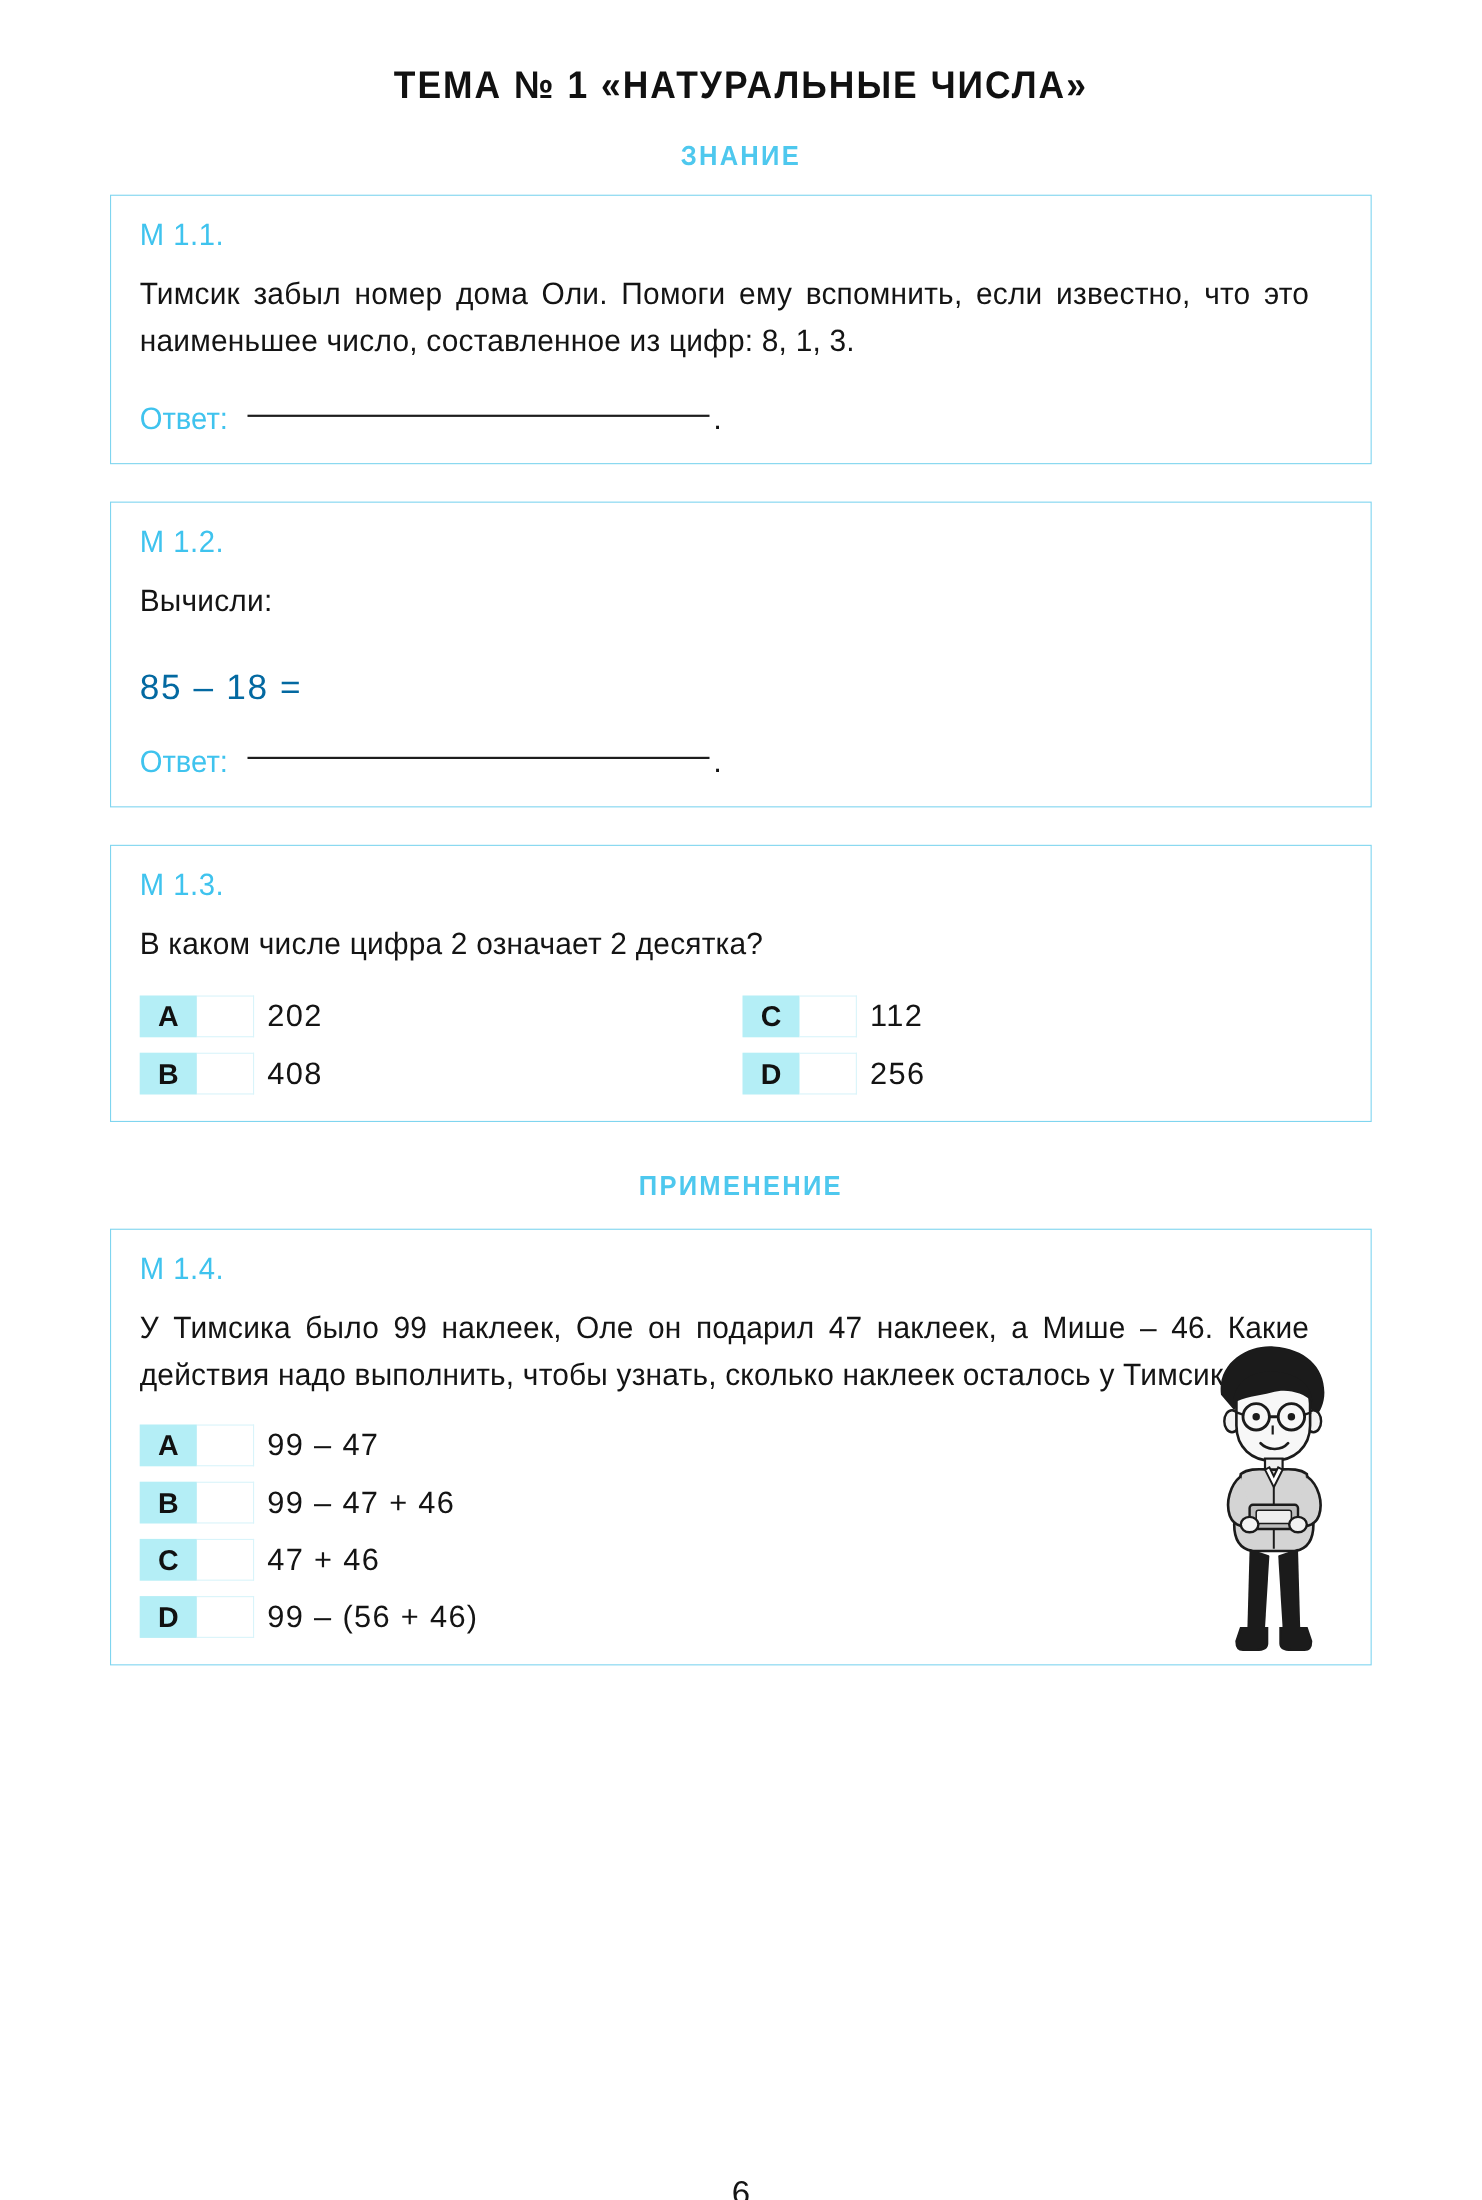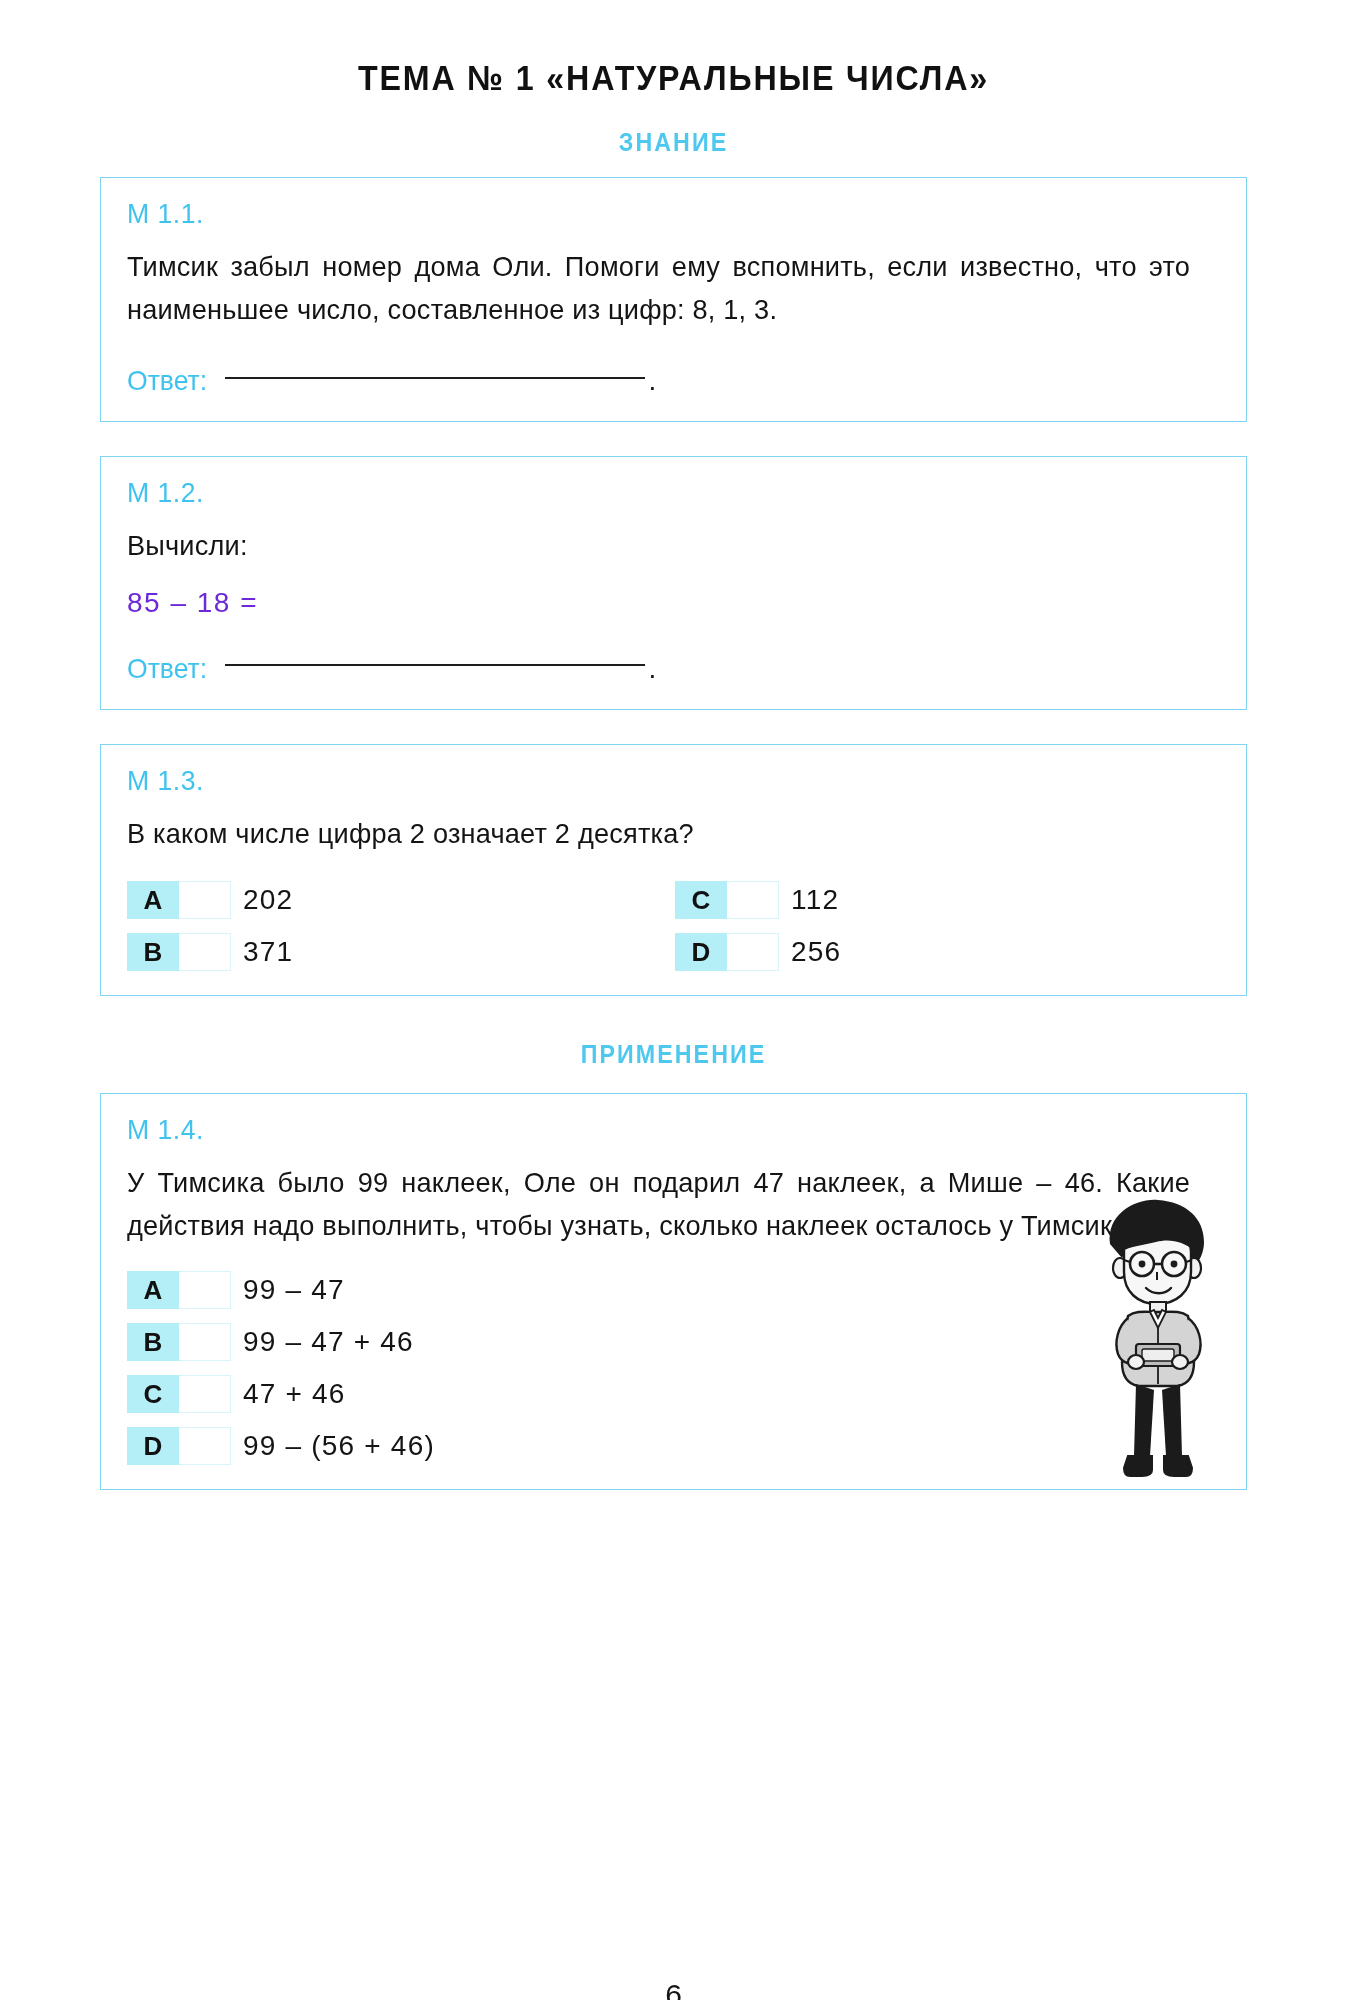--- a/index.html
+++ b/index.html
@@ -74,24 +74,24 @@
     line-height: 1.52;
     color: #141414;
     text-align: justify;
     letter-spacing: 0.2px;
     transform: scaleX(0.97);
     transform-origin: left;
   }
   .task-text.nojustify { text-align: left; }
 
   .calc-line {
-    font-size: 28px;
-    margin-top: 19px;
+    font-size: 32px;
+    margin-top: 38px;
     letter-spacing: 1.5px;
-    color: #6d28d9;
+    color: #0369a1;
   }
 
   
   .answer-row {
     display: flex;
     align-items: center;
     margin-top: 34px;
   }
   .answer-label {
     color: #3fc3ee;
@@ -218,21 +218,21 @@
         <span class="option-value">202</span>
       </div>
       <div class="option">
         <span class="option-letter">C</span>
         <span class="option-checkbox"></span>
         <span class="option-value">112</span>
       </div>
       <div class="option">
         <span class="option-letter">B</span>
         <span class="option-checkbox"></span>
-        <span class="option-value">371</span>
+        <span class="option-value">408</span>
       </div>
       <div class="option">
         <span class="option-letter">D</span>
         <span class="option-checkbox"></span>
         <span class="option-value">256</span>
       </div>
     </div>
   </div>
 
   <div class="section-header application">ПРИМЕНЕНИЕ</div>

